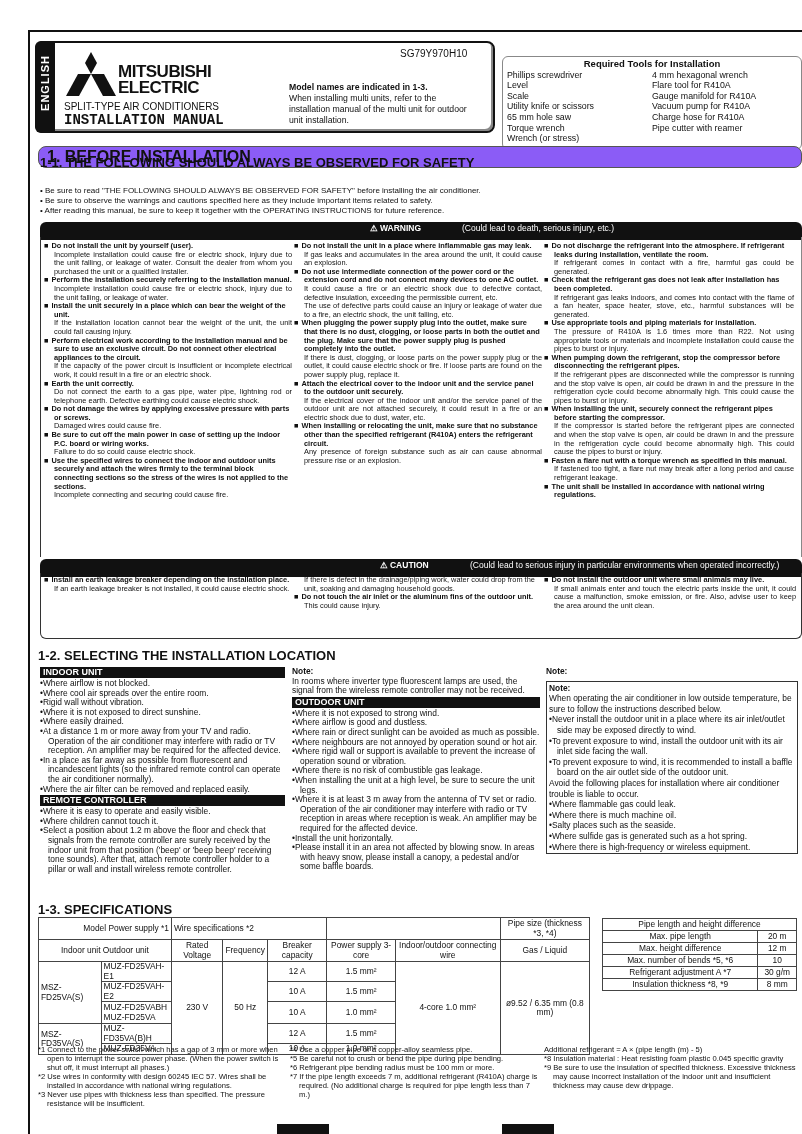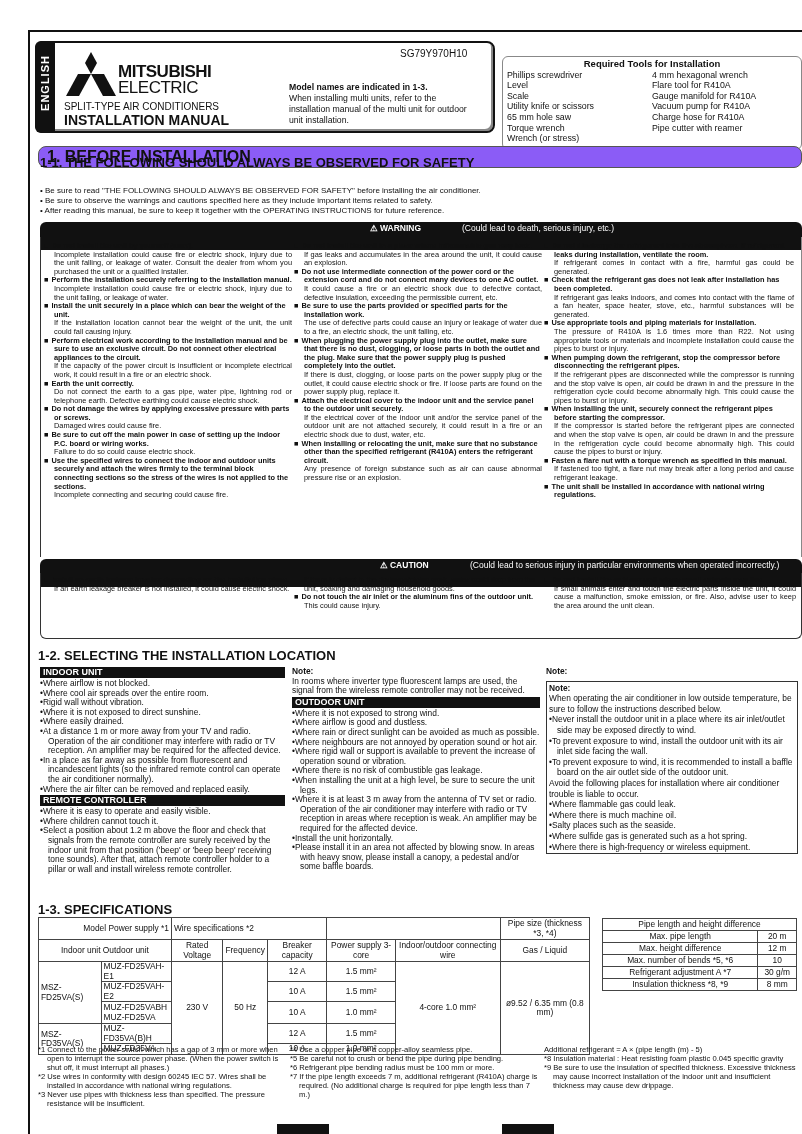--- a/index.html
+++ b/index.html
@@ -4,35 +4,35 @@
 <style>
 *{box-sizing:border-box;margin:0;padding:0;}
 html,body{width:802px;height:1134px;background:#fff;overflow:hidden;}
 body{font-family:"Liberation Sans",sans-serif;color:#111;position:relative;}
 .page-frame{position:absolute;left:28px;top:30px;width:790px;height:1110px;border-left:2px solid #111;border-top:2px solid #111;}
 .header-box{position:absolute;left:35px;top:41px;width:460px;height:92px;border:2px solid #111;border-radius:8px;box-shadow:inset -2px -2px 0 #888;}
 .lang-tab{position:absolute;left:35px;top:41px;width:20px;height:92px;background:#111;border-radius:6px 0 0 6px;}
 .lang-tab span{position:absolute;left:-26px;top:36px;width:72px;transform:rotate(-90deg);color:#fff;font-weight:bold;font-size:11px;letter-spacing:1px;text-align:center;}
 .logo{position:absolute;left:66px;top:52px;width:50px;height:44px;}
 .brand1{position:absolute;left:118px;top:62px;font-weight:bold;font-size:17px;letter-spacing:-0.5px;}
-.brand2{position:absolute;left:118px;top:78px;font-weight:normal;font-size:17px;letter-spacing:-0.5px;}
+.brand2{position:absolute;left:118px;top:78px;font-weight:bold;font-size:17px;letter-spacing:-0.5px;}
 .subtitle{position:absolute;left:64px;top:101px;font-size:10px;}
-.manual-title{position:absolute;left:64px;top:112px;font-weight:bold;font-size:14px;}
+.manual-title{position:absolute;left:64px;top:112px;font-weight:bold;font-size:14px;font-family:Liberation Mono, monospace;}
 .doc-code{position:absolute;left:400px;top:48px;font-size:10px;}
 .model-note{position:absolute;left:289px;top:82px;font-size:8.7px;line-height:11px;width:180px;}
 .model-note b{font-weight:bold;}
 .tools-box{position:absolute;left:502px;top:42px;width:300px;height:94px;border:1px solid #888;border-radius:6px;padding:2px 4px;font-size:8.8px;line-height:10.6px;margin-top:14px;}
 .tools-title{text-align:center;font-weight:bold;font-size:9.5px;}
 .tools-cols{display:flex;}
 .tools-cols div{flex:1;}
 .sec-banner{position:absolute;left:38px;top:146px;width:764px;height:22px;background:#8b5cf6;border:1px solid #555;border-radius:8px;}
 .sec-banner span{position:absolute;left:8px;top:1px;font-weight:bold;font-size:16px;}
 .h2{position:absolute;font-weight:bold;font-size:13px;}
 .intro{position:absolute;left:40px;top:186px;font-size:8px;line-height:10px;width:760px;}
-.bar{position:absolute;left:40px;width:762px;height:28px;background:#111;color:#fff;font-size:8.5px;border-radius:6px 6px 0 0;}
+.bar{position:absolute;left:40px;width:762px;height:18px;background:#111;color:#fff;font-size:8.5px;border-radius:6px 6px 0 0;}
 .bar .lbl{position:absolute;top:1px;font-weight:bold;}
 .bar .desc{position:absolute;top:1px;}
 .warn-box{position:absolute;left:40px;top:237px;width:762px;height:320px;border-left:1px solid #333;border-right:1px solid #888;}
 .col{position:absolute;font-size:7.4px;line-height:8.6px;}
 .item{margin-bottom:0;}
 .item .t{font-weight:bold;display:block;padding-left:10px;text-indent:-10px;}
 .item .t:before{content:"\25A0";margin-right:3px;}
 .item .d{display:block;padding-left:10px;text-align:justify;}
 .caution-box{position:absolute;left:40px;top:573px;width:762px;height:66px;border:1px solid #333;border-top:none;border-radius:0 0 6px 6px;}
 .ccol{position:absolute;font-size:7.4px;line-height:8.6px;}
@@ -150,21 +150,20 @@
 <div class="col" id="w2" style="left:294px;top:242px;width:248px;">
     <div class="item">
       <span class="t">Do not install the unit in a place where inflammable gas may leak.</span>
       <span class="d">If gas leaks and accumulates in the area around the unit, it could cause an explosion.</span>
     </div>
     <div class="item">
       <span class="t">Do not use intermediate connection of the power cord or the extension cord and do not connect many devices to one AC outlet.</span>
       <span class="d">It could cause a fire or an electric shock due to defective contact, defective insulation, exceeding the permissible current, etc.</span>
     </div>
     <div class="item">
-      <span class="t">Be sure to use the parts provided or specified parts for the installation work.</span>
       <span class="d">The use of defective parts could cause an injury or leakage of water due to a fire, an electric shock, the unit falling, etc.</span>
     </div>
     <div class="item">
       <span class="t">When plugging the power supply plug into the outlet, make sure that there is no dust, clogging, or loose parts in both the outlet and the plug. Make sure that the power supply plug is pushed completely into the outlet.</span>
       <span class="d">If there is dust, clogging, or loose parts on the power supply plug or the outlet, it could cause electric shock or fire. If loose parts are found on the power supply plug, replace it.</span>
     </div>
     <div class="item">
       <span class="t">Attach the electrical cover to the indoor unit and the service panel to the outdoor unit securely.</span>
       <span class="d">If the electrical cover of the indoor unit and/or the service panel of the outdoor unit are not attached securely, it could result in a fire or an electric shock due to dust, water, etc.</span>
     </div>

